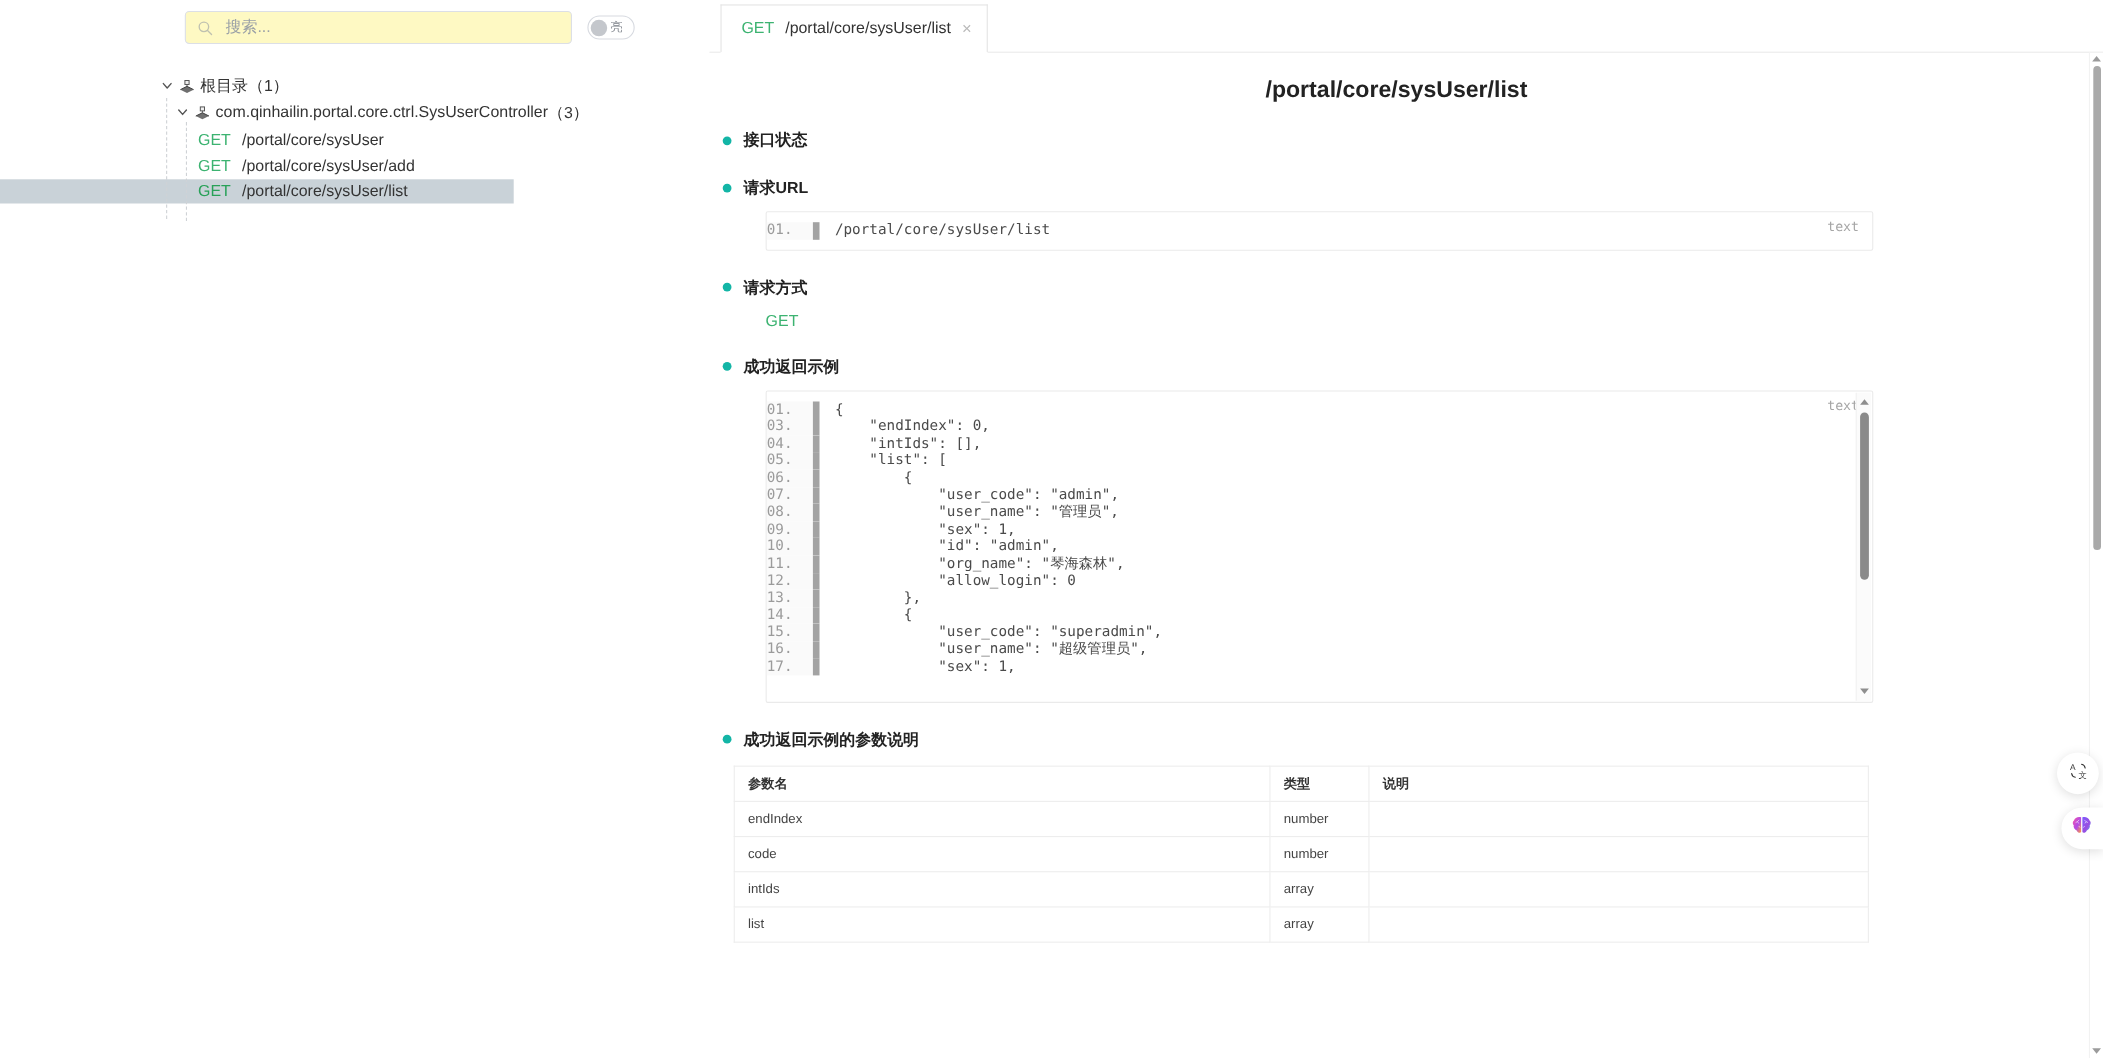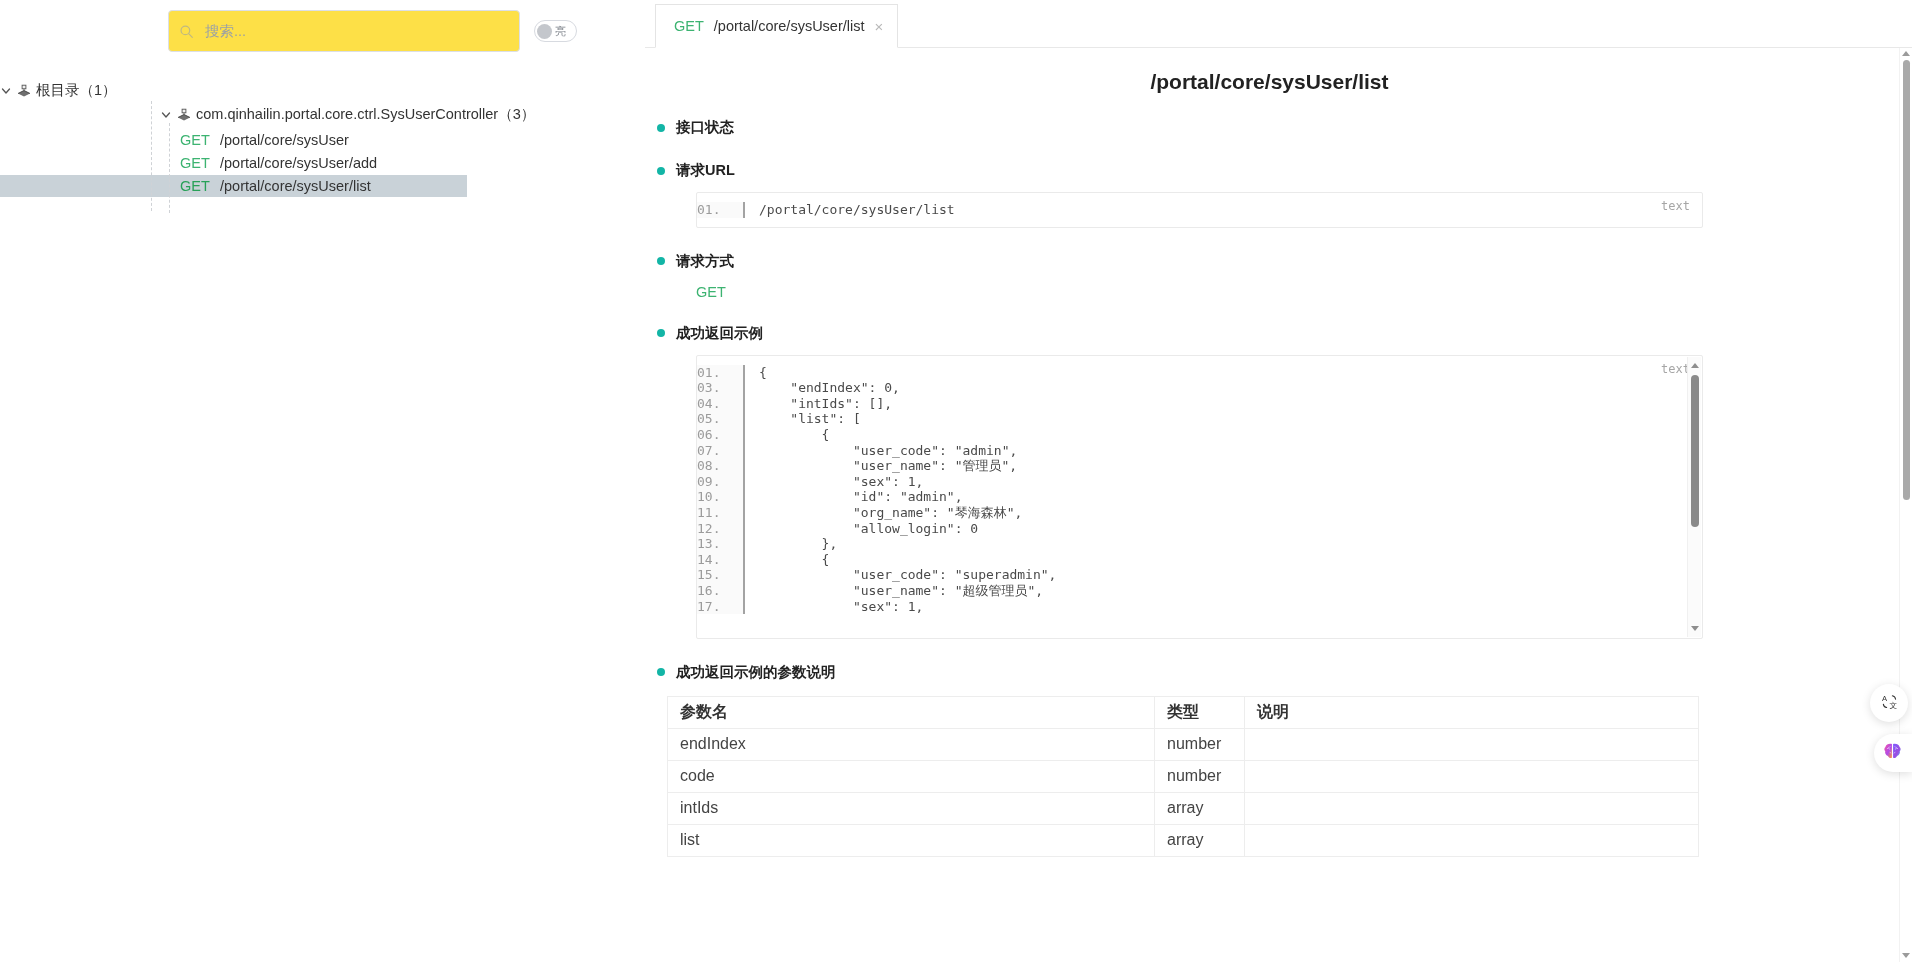--- a/index.html
+++ b/index.html
@@ -22,27 +22,27 @@
     position: relative;
   }
   .search-row {
     display: flex;
     align-items: center;
     gap: 14px;
     padding: 10px 0 0 168px;
   }
   .search-box {
     width: 352px;
-    height: 42px;
+    height: 30px;
     border: 1px solid #dcdfe6;
     border-radius: 4px;
     display: flex;
     align-items: center;
     padding: 0 10px;
-    background: #fde047;
+    background: #fef9c3;
   }
   .search-icon {
     width: 15px; height: 15px;
     flex: 0 0 15px;
     margin-right: 9px;
     opacity: .62;
   }
   .search-input {
     border: none; outline: none;
     font-size: 14.5px;
@@ -72,21 +72,21 @@
   .toggle-label { font-size: 11px; color: #7a7f87; line-height: 1; }
 
   
   .tree { margin-top: 27px; font-size: 14.5px; }
   .tree-node {
     display: flex;
     align-items: center;
     height: 22px;
     white-space: nowrap;
   }
-  .tree-row-root { }
+  .tree-row-root { padding-left: 146px; }
   .tree-row-pkg { padding-left: 160px; }
   .tree-leaf-wrap {
     margin-top: 1px;
     position: relative;
   }
   .guide {
     position: absolute;
     border-left: 1px dashed #cfd2d6;
   }
   .caret {
@@ -217,21 +217,21 @@
     color: #4a4a4a;
   }
   .code-line { display: flex; }
   .ln {
     width: 48px;
     flex: 0 0 48px;
     text-align: right;
     padding-right: 26px;
     color: #9b9b9b;
     background: #fafafa;
-    border-right: 2px solid #a3a3a3;
+    border-right: 6px solid #a3a3a3;
     user-select: none;
   }
   .lc { padding-left: 14px; white-space: pre; }
   .cb-url { padding: 9px 0; }
   .cb-url .ln { background: #fafafa; }
   .cb-json { padding: 9px 0 9px 0; height: 282px; }
 
   .code-scroll-track {
     position: absolute;
     top: 1px; right: 1px; bottom: 1px;
@@ -253,21 +253,21 @@
     border-right: 4px solid transparent;
   }
   .arr-up { top: 6px; border-bottom: 5px solid #8e8e8e; }
   .arr-dn { bottom: 6px; border-top: 5px solid #8e8e8e; }
 
   
   .param-table {
     margin: 14px 0 0 10px;
     width: 1032px;
     border-collapse: collapse;
-    font-size: 16px;
+    font-size: 12px;
   }
   .param-table th, .param-table td {
     border: 1px solid #ededed;
     text-align: left;
     padding: 0 12px;
     height: 32px;
     color: #444;
     font-weight: normal;
   }
   .param-table th { font-weight: bold; color: #333; }

